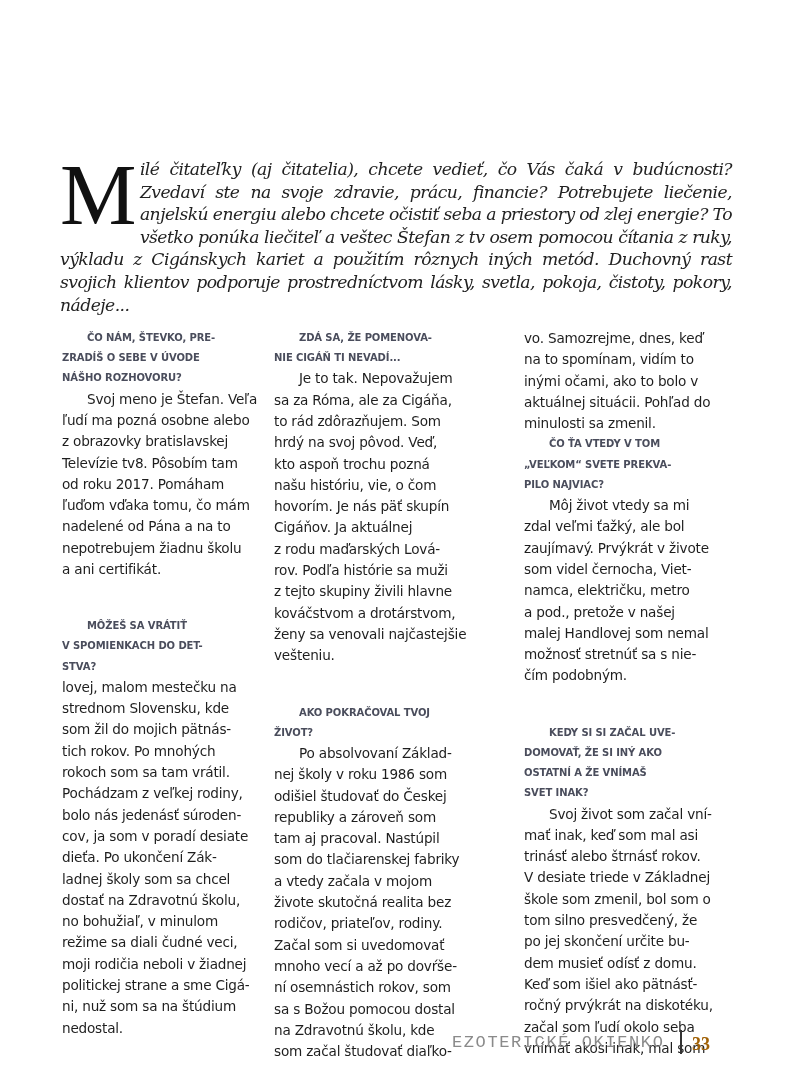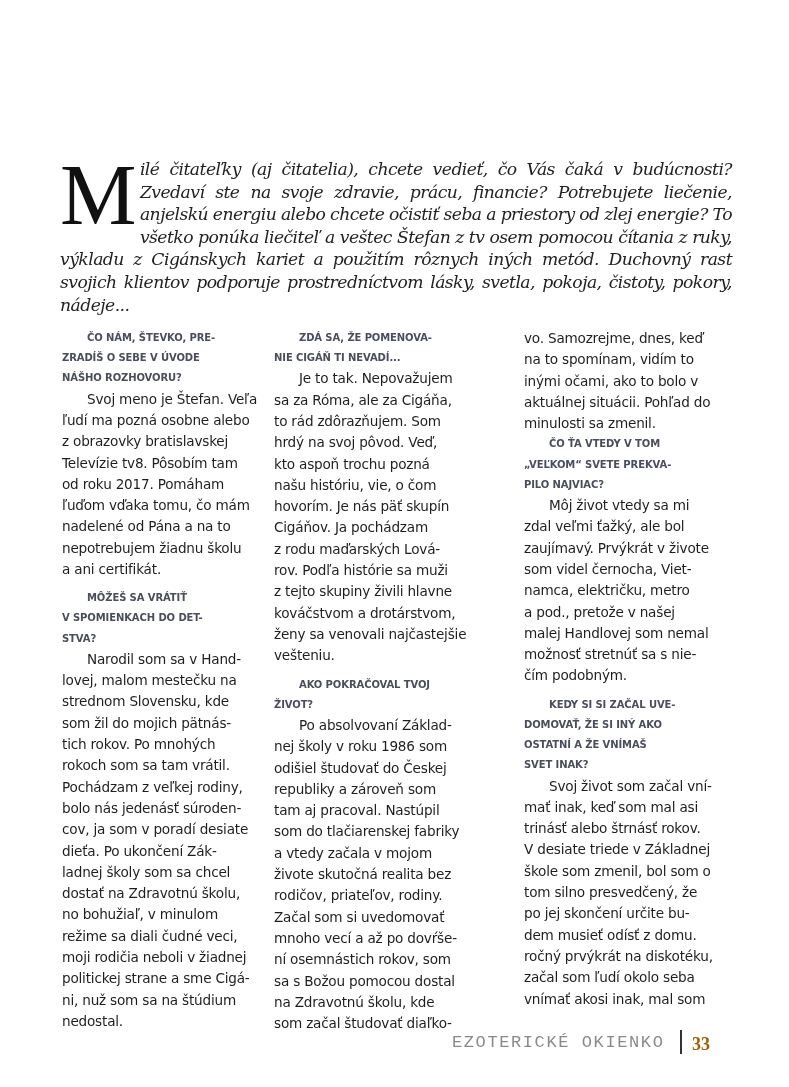--- a/index.html
+++ b/index.html
@@ -22,21 +22,21 @@
     line-height: 21.3px; color: #1e1e1e; letter-spacing: -0.2px;
   }
   .col1 { left: 62px; width: 216px; }
   .col2 { left: 274px; width: 216px; }
   .col3 { left: 524px; width: 216px; }
   .q {
     font-family: "DejaVu Sans", sans-serif; font-weight: bold;
     color: #4a4d5c; font-size: 10px; line-height: 20.2px;
     letter-spacing: -0.1px; margin: 0;
   }
-  .q.gap { margin-top: 8px; }
+  .q.gap { margin-top: 36px; }
   .q .ind, .a .ind { display: inline-block; width: 25px; }
   .a { margin: 0; }
   .line { display: block; white-space: nowrap; }
   .footer {
     position: absolute; top: 1033px; left: 452px;
     font-family: Liberation Mono, monospace; font-size: 17px;
     color: #8a8a8a; letter-spacing: 1.6px;
   }
   .divider {
     position: absolute; left: 680px; top: 1030px; width: 1.5px; height: 24px;
@@ -71,21 +71,20 @@
       <span class="line"><span>nadelené od Pána a na to</span></span>
       <span class="line"><span>nepotrebujem žiadnu školu</span></span>
       <span class="line"><span>a ani certifikát.</span></span>
     </div>
     <div class="q gap">
       <span class="line"><span class="ind"></span><span>MÔŽEŠ SA VRÁTIŤ</span></span>
       <span class="line"><span>V SPOMIENKACH DO DET-</span></span>
       <span class="line"><span>STVA?</span></span>
     </div>
     <div class="a">
-      <span class="line"><span class="ind"></span><span>Narodil som sa v Hand-</span></span>
       <span class="line"><span>lovej, malom mestečku na</span></span>
       <span class="line"><span>strednom Slovensku, kde</span></span>
       <span class="line"><span>som žil do mojich pätnás-</span></span>
       <span class="line"><span>tich rokov. Po mnohých</span></span>
       <span class="line"><span>rokoch som sa tam vrátil.</span></span>
       <span class="line"><span>Pochádzam z veľkej rodiny,</span></span>
       <span class="line"><span>bolo nás jedenásť súroden-</span></span>
       <span class="line"><span>cov, ja som v poradí desiate</span></span>
       <span class="line"><span>dieťa. Po ukončení Zák-</span></span>
       <span class="line"><span>ladnej školy som sa chcel</span></span>
@@ -104,21 +103,21 @@
       <span class="line"><span>NIE CIGÁŇ TI NEVADÍ...</span></span>
     </div>
     <div class="a">
       <span class="line"><span class="ind"></span><span>Je to tak. Nepovažujem</span></span>
       <span class="line"><span>sa za Róma, ale za Cigáňa,</span></span>
       <span class="line"><span>to rád zdôrazňujem. Som</span></span>
       <span class="line"><span>hrdý na svoj pôvod. Veď,</span></span>
       <span class="line"><span>kto aspoň trochu pozná</span></span>
       <span class="line"><span>našu históriu, vie, o čom</span></span>
       <span class="line"><span>hovorím. Je nás päť skupín</span></span>
-      <span class="line"><span>Cigáňov. Ja pochádzam</span></span>
+      <span class="line"><span>Cigáňov. Ja aktuálnej</span></span>
       <span class="line"><span>z rodu maďarských Lová-</span></span>
       <span class="line"><span>rov. Podľa histórie sa muži</span></span>
       <span class="line"><span>z tejto skupiny živili hlavne</span></span>
       <span class="line"><span>kováčstvom a drotárstvom,</span></span>
       <span class="line"><span>ženy sa venovali najčastejšie</span></span>
       <span class="line"><span>vešteniu.</span></span>
     </div>
     <div class="q gap">
       <span class="line"><span class="ind"></span><span>AKO POKRAČOVAL TVOJ</span></span>
       <span class="line"><span>ŽIVOT?</span></span>
@@ -173,20 +172,21 @@
     </div>
     <div class="a">
       <span class="line"><span class="ind"></span><span>Svoj život som začal vní-</span></span>
       <span class="line"><span>mať inak, keď som mal asi</span></span>
       <span class="line"><span>trinásť alebo štrnásť rokov.</span></span>
       <span class="line"><span>V desiate triede v Základnej</span></span>
       <span class="line"><span>škole som zmenil, bol som o</span></span>
       <span class="line"><span>tom silno presvedčený, že</span></span>
       <span class="line"><span>po jej skončení určite bu-</span></span>
       <span class="line"><span>dem musieť odísť z domu.</span></span>
+      <span class="line"><span>Keď som išiel ako pätnásť-</span></span>
       <span class="line"><span>ročný prvýkrát na diskotéku,</span></span>
       <span class="line"><span>začal som ľudí okolo seba</span></span>
       <span class="line"><span>vnímať akosi inak, mal som</span></span>
     </div>
   </div>
 
 <div class="footer">EZOTERICKÉ OKIENKO</div>
 <div class="divider"></div>
 <div class="pagenum">33</div>
 

